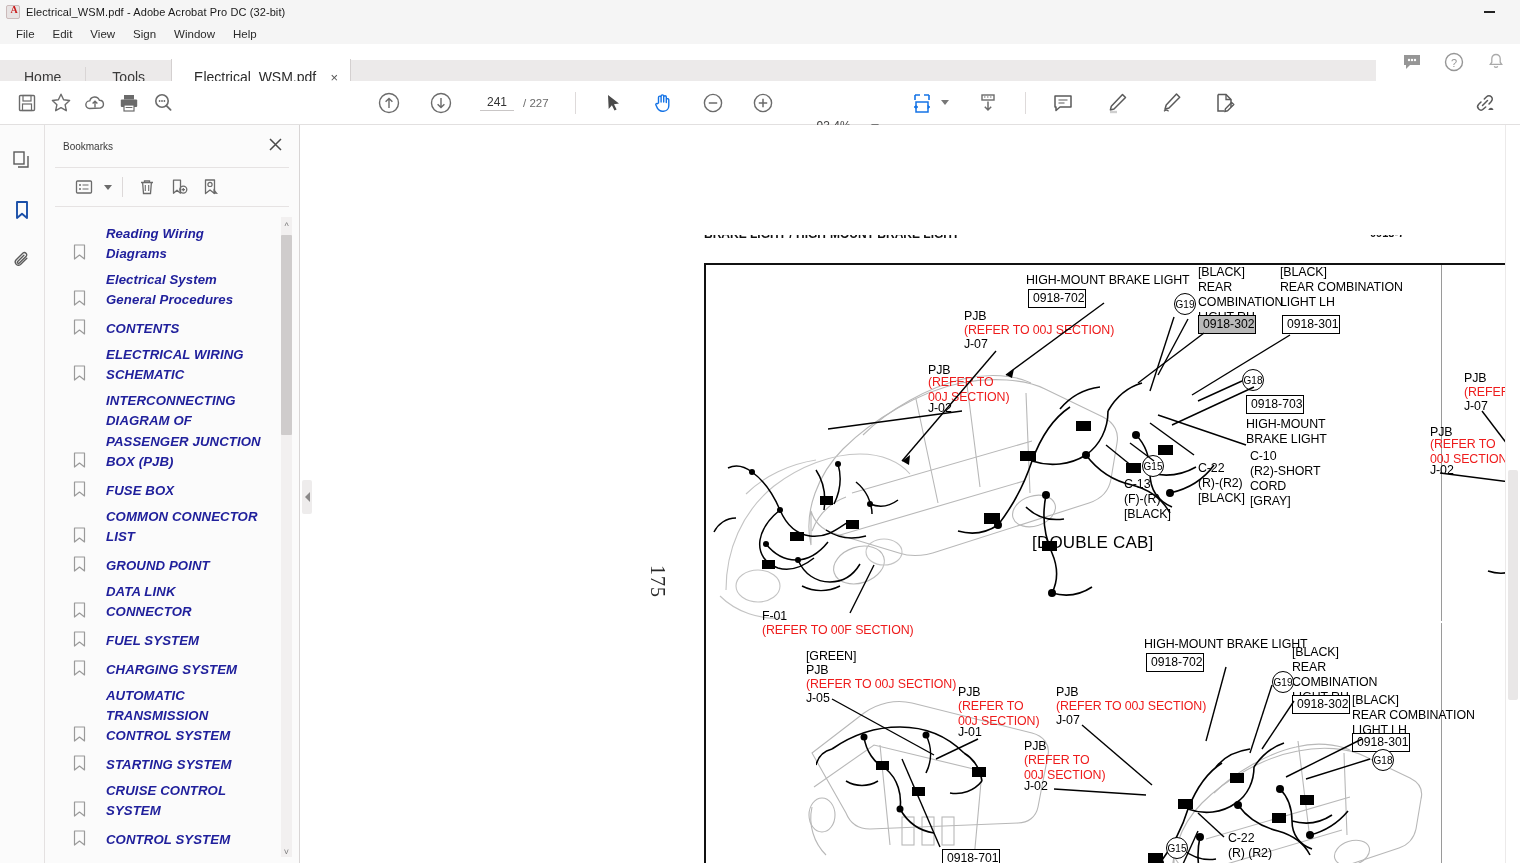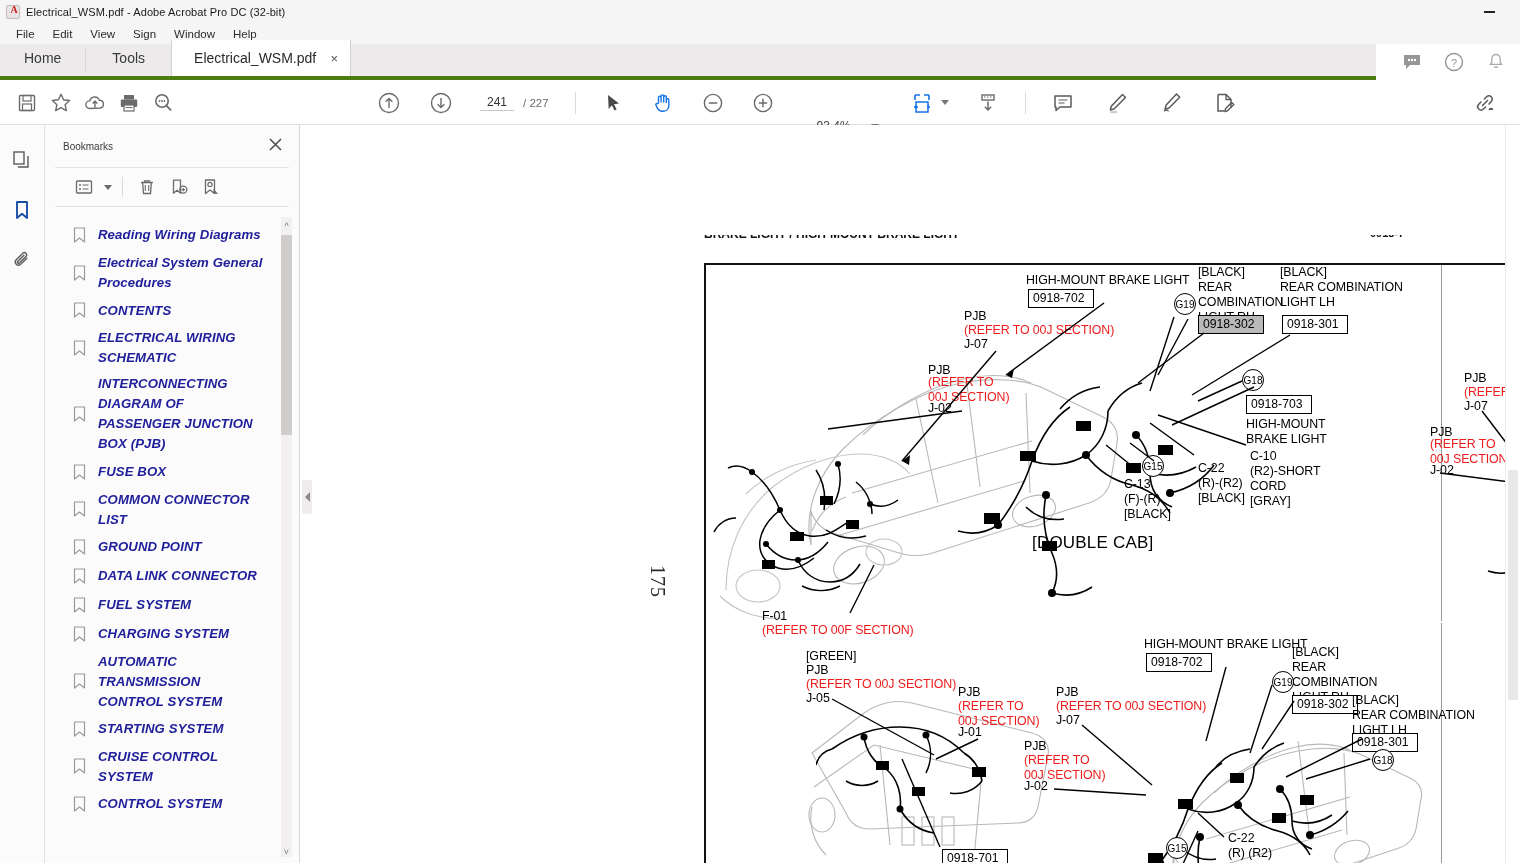--- a/index.html
+++ b/index.html
@@ -37,22 +37,22 @@
   .menubar {
     position:absolute; left:0; top:24px; width:1520px; height:20px;
     background:#f5f5f5; display:flex; align-items:center; padding-left:7px;
   }
   .menubar span {
     font-size:11.5px; color:#2b2b2b; padding:0 9px; line-height:20px; cursor:default;
   }
 
   
   .tabstrip {
-    position:absolute; left:0; top:44px; width:1376px; height:36px;
-    background:#eceaea; border-bottom:4px solid #4d7c0f;
+    position:absolute; left:0; top:60px; width:1376px; height:36px;
+    background:#eceaea; border-bottom:1px solid #4d7c0f;
     display:flex; align-items:flex-end;
   }
   .tab {
     height:36px; display:flex; align-items:center; padding:0 26px;
     font-size:14px; color:#3a3a3a; cursor:default; position:relative;
   }
   .tab.home { padding:0 24px; }
   .tab.doc {
     background:#fff; border-left:1px solid #d4d0d0; border-right:1px solid #d4d0d0;
     padding-right:34px; padding-left:22px; color:#2a2a2a;
@@ -126,21 +126,21 @@
     height:40px; display:flex; align-items:center; padding-left:14px; gap:2px;
     border-top:1px solid #e6e3e3; border-bottom:1px solid #e6e3e3;
     margin:0 10px;
   }
   .bm-tb { width:30px; height:26px; display:flex; align-items:center; justify-content:center; }
   .bm-list {
     position:absolute; top:86px; left:0; width:255px; height:652px;
     overflow:hidden; padding:10px 0 0 0;
   }
   .bm-item {
-    display:flex; align-items:center; gap:12px; padding:3px 36px 3px 28px;
+    display:flex; align-items:flex-end; gap:20px; padding:3px 36px 3px 28px;
     cursor:default;
   }
   .bm-ico { flex:0 0 13px; margin-top:3px; }
   .bm-label {
     font: italic bold 13.2px "Liberation Sans", sans-serif;
     color:#20209c; line-height:1.52; letter-spacing:.1px;
   }
   .bm-scroll {
     position:absolute; right:7px; top:92px; width:11px; height:640px;
     background:#f2f0f0; border-radius:0;
@@ -207,21 +207,21 @@
   
   .dg { position:absolute; }
   .lbl {
     position:absolute; font:12.4px "Liberation Sans", sans-serif;
     color:#000; line-height:1.22; white-space:pre; letter-spacing:-.1px;
   }
   .lbl.red { color:#ee1c1c; }
   .boxnum {
     position:absolute; border:1.6px solid #000; background:#fff;
     font:12.2px "Liberation Sans", sans-serif; color:#000;
-    padding:1px 8px 2px 4px; white-space:nowrap;
+    padding:1px 0 2px 4px; white-space:nowrap;
   }
   .boxnum.shaded { background:#b9b9b9; }
   .gnode {
     position:absolute; border:1.5px solid #000; border-radius:50%;
     width:22px; height:22px; background:#fff;
     font:10px "Liberation Sans", sans-serif; color:#000;
     display:flex; align-items:center; justify-content:center;
   }
   .cabname {
     position:absolute; font:17px "Liberation Sans", sans-serif; color:#000;

